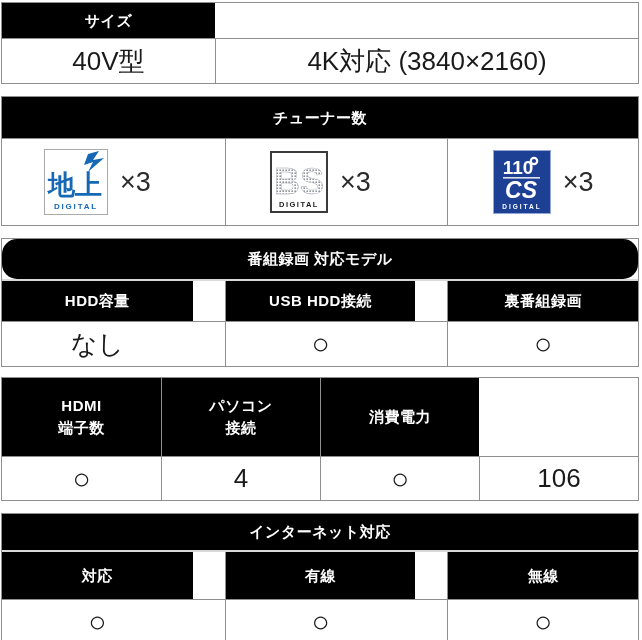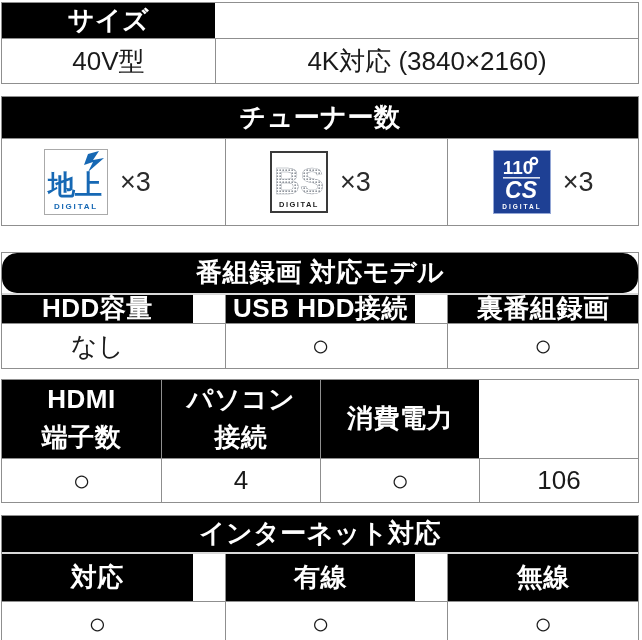--- a/index.html
+++ b/index.html
@@ -16,21 +16,21 @@
     width: 640px;
     padding: 2px 1px 0 1px;
     box-sizing: border-box;
   }
   .spec-table {
     border: 1px solid #8f8f8f;
     background: #ffffff;
     box-sizing: border-box;
   }
   .m12 { margin-bottom: 12px; }
-  .m11 { margin-bottom: 26px; }
+  .m11 { margin-bottom: 12px; }
   .m10 { margin-bottom: 10px; }
 
   .row { display: grid; }
   .cols-2 { grid-template-columns: 213px 1fr; }
   .cols-3 { grid-template-columns: 1fr 1fr 1fr; gap: 32px; }
   .cols-4 { grid-template-columns: 1fr 1fr 1fr 1fr; }
   .cols-1 { grid-template-columns: 1fr; }
 
   .cell {
     display: flex;
@@ -38,40 +38,40 @@
     justify-content: center;
     box-sizing: border-box;
     text-align: center;
   }
   .cell + .cell { border-left: 1px solid #8f8f8f; }
 
   .th {
     background: #000000;
     color: #ffffff;
     font-weight: bold;
-    font-size: 26px;
+    font-size: 15px;
     letter-spacing: 0.5px;
     white-space: pre-line;
     line-height: 1.45;
   }
   .td {
     background: #ffffff;
     color: #1a1a1a;
     font-size: 26px;
     font-weight: normal;
   }
   .row + .row { border-top: 1px solid #8f8f8f; }
   .row.sub-sep { border-top: 2px solid #d9d9d9; }
 
   .h-title   { height: 35px; }
   .h-value1  { height: 44px; }
   .h-tuner-h { height: 41px; }
   .h-tuner-r { height: 86px; }
   .h-rec-t   { height: 40px; border-radius: 15px; }
-  .h-rec-h   { height: 28px; text-align: center; }
+  .h-rec-h   { height: 40px; text-align: center; }
   .h-rec-v   { height: 44px; }
   .h-conn-h  { height: 78px; }
   .h-conn-v  { height: 43px; }
   .h-net-t   { height: 36px; }
   .h-net-h   { height: 47px; }
   .h-net-v   { height: 44px; }
 
   .circle-mark { font-size: 30px; line-height: 1; }
 
   .tuner-cell-inner {

